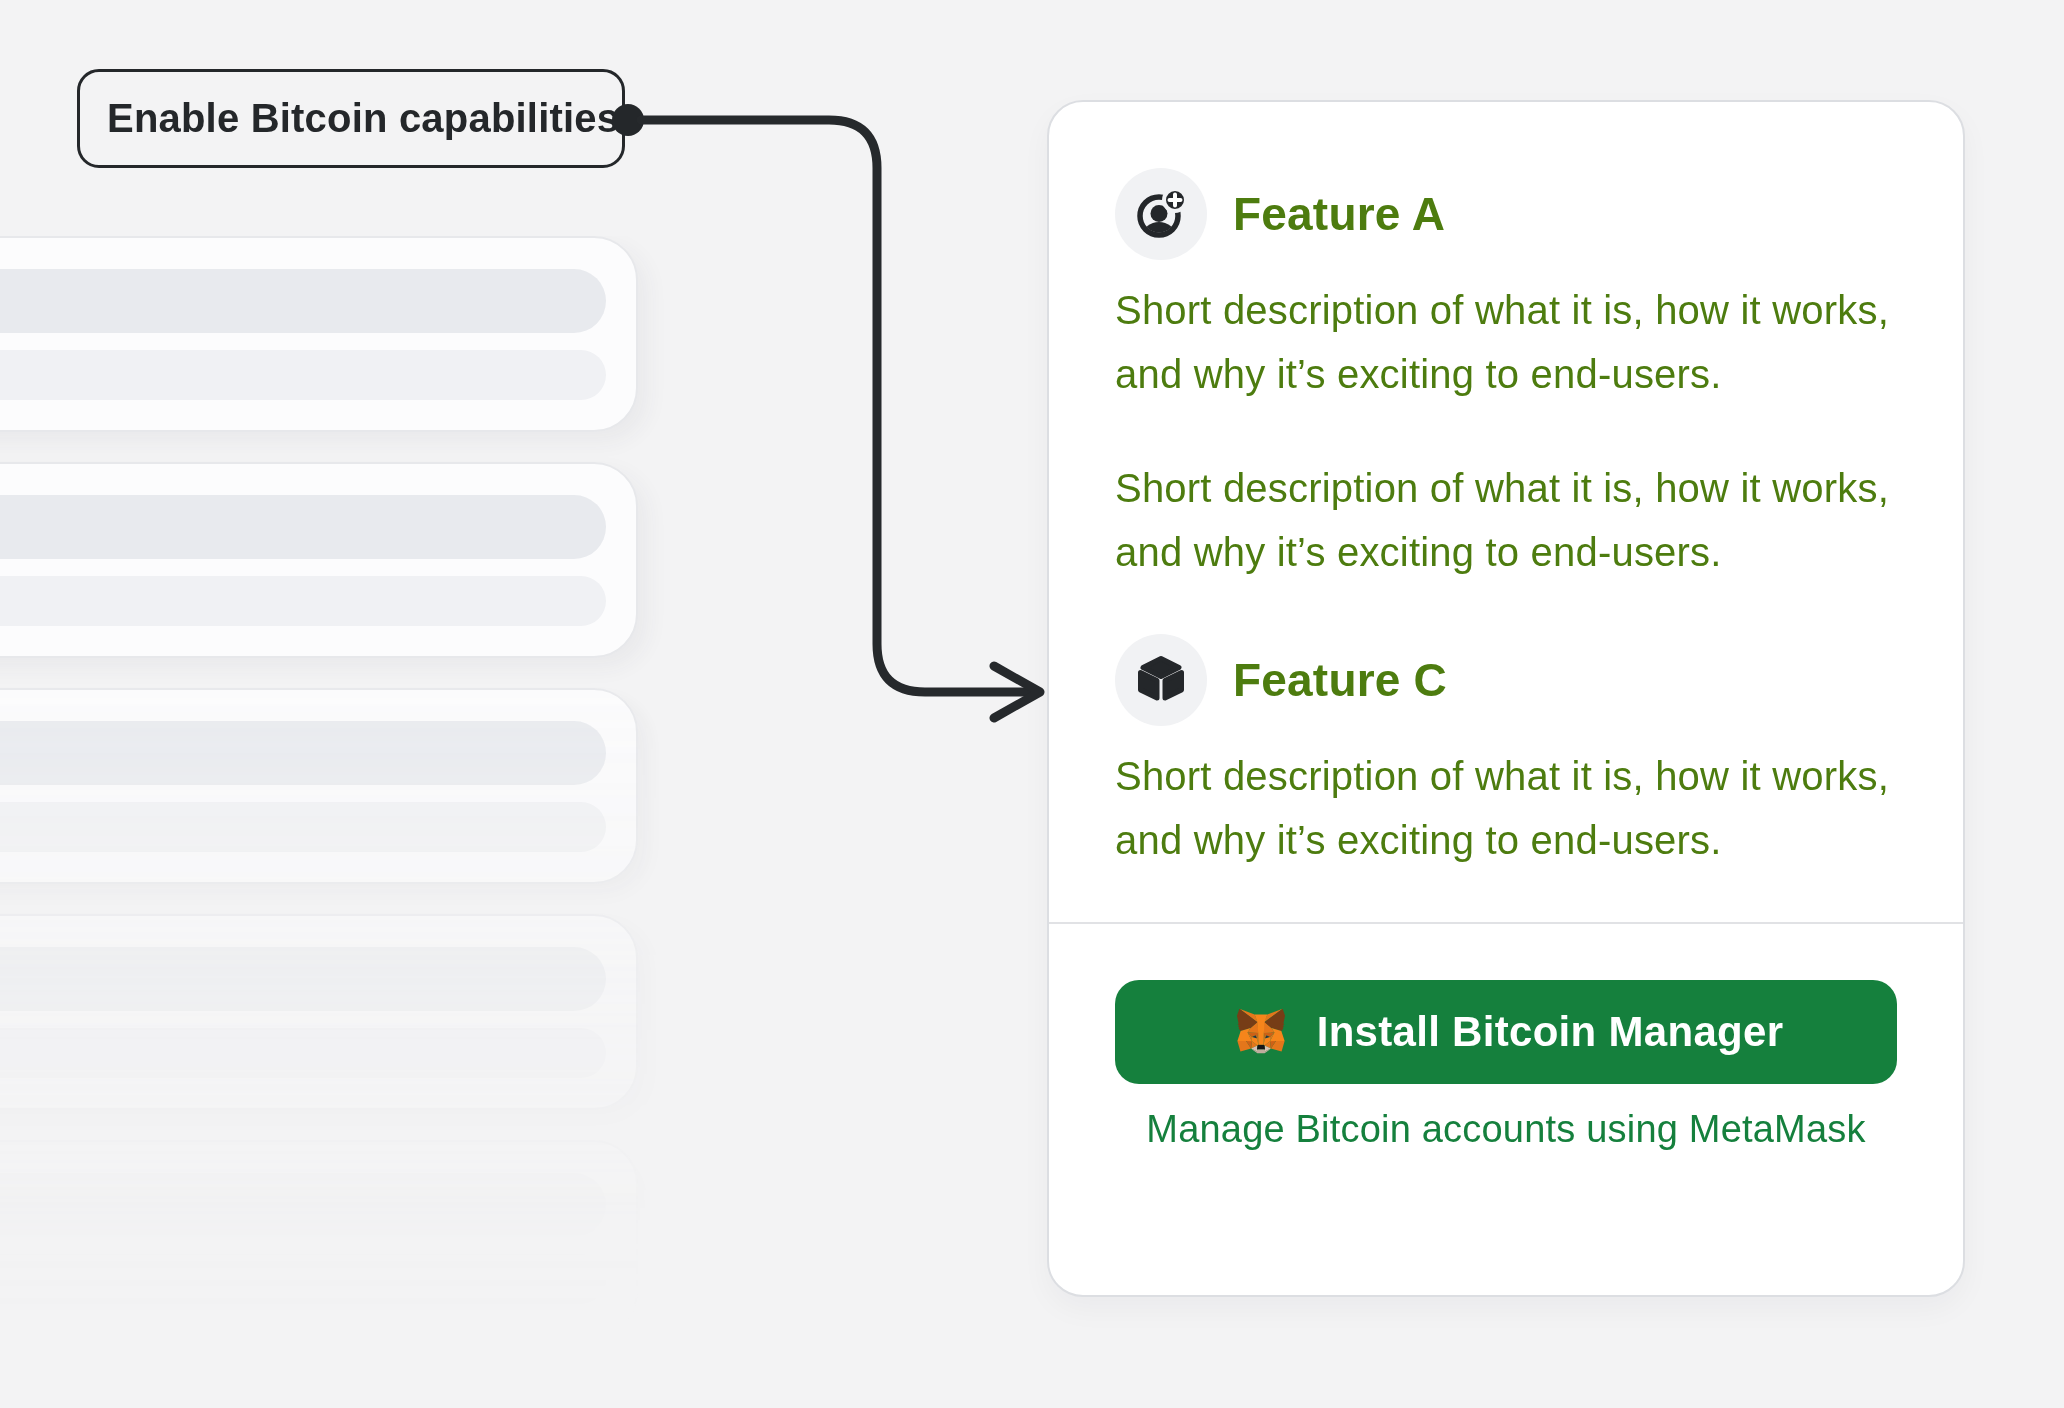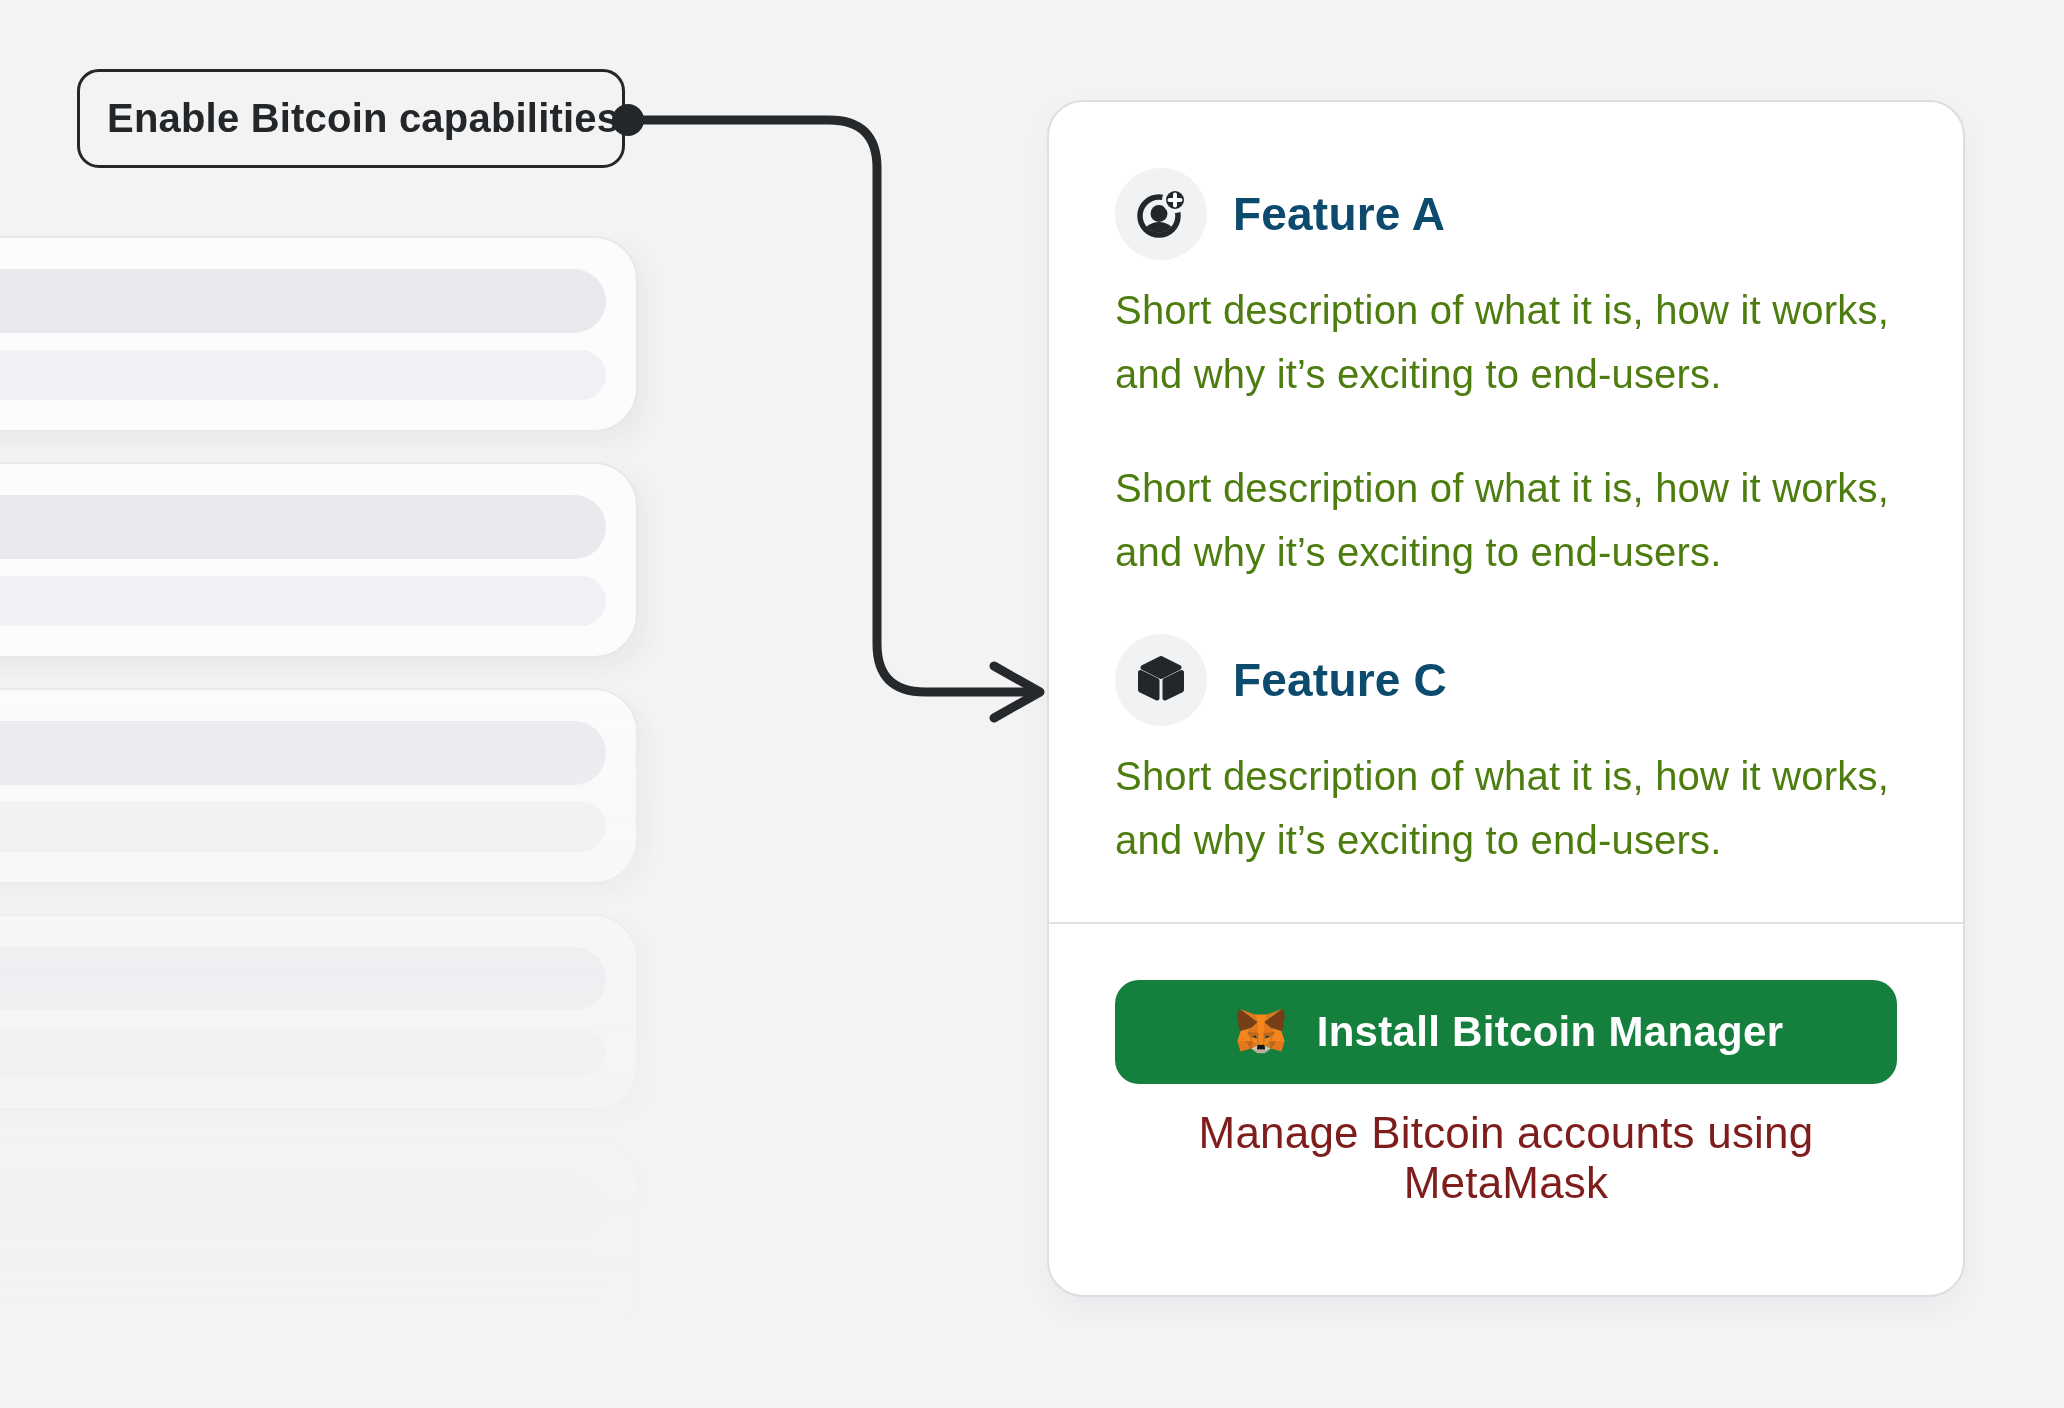--- a/index.html
+++ b/index.html
@@ -48,34 +48,34 @@
     box-sizing:border-box;z-index:3;
     box-shadow:0 12px 30px rgba(30,35,45,0.04);
   }
   .card-main{padding:66px 60px 0 66px;}
   .feature{margin:0 0 50px 0;}
   .f-head{display:flex;align-items:center;gap:26px;height:92px;}
   .icon-circle{
     width:92px;height:92px;border-radius:50%;background:#f1f2f4;
     display:flex;align-items:center;justify-content:center;flex:0 0 auto;
   }
-  .f-title{margin:0;font-size:46px;font-weight:700;color:#0c4a6e;letter-spacing:.2px;}
+  .f-title{margin:0;font-size:46px;font-weight:700;color:#4d7c0f;letter-spacing:.2px;}
   .f-desc{
     margin:18px 0 0 0;font-size:40px;line-height:64px;color:#4d7c0f;
     max-width:790px;letter-spacing:.2px;
   }
   .card-footer{border-top:2px solid #e1e2e5;padding:56px 66px 0 66px;}
   .install-btn{
     width:100%;height:104px;border:none;border-radius:24px;background:#15803d;
     display:flex;align-items:center;justify-content:center;gap:24px;
     color:#ffffff;font-size:42px;font-weight:700;letter-spacing:.3px;
     font-family:"Liberation Sans", sans-serif;cursor:pointer;
   }
   .fox{display:flex;align-items:center;}
-  .caption{margin:24px 0 0 0;text-align:center;font-size:44px;color:#7f1d1d;letter-spacing:.2px;}
+  .caption{margin:24px 0 0 0;text-align:center;font-size:38px;color:#15803d;letter-spacing:.2px;}
 </style>
 </head>
 <body>
 
 <div class="stage">
 
   <div class="skeleton-col">
     <div class="skel-card sc1">
       <div class="bar bar1"></div>
       <div class="bar bar2"></div>

